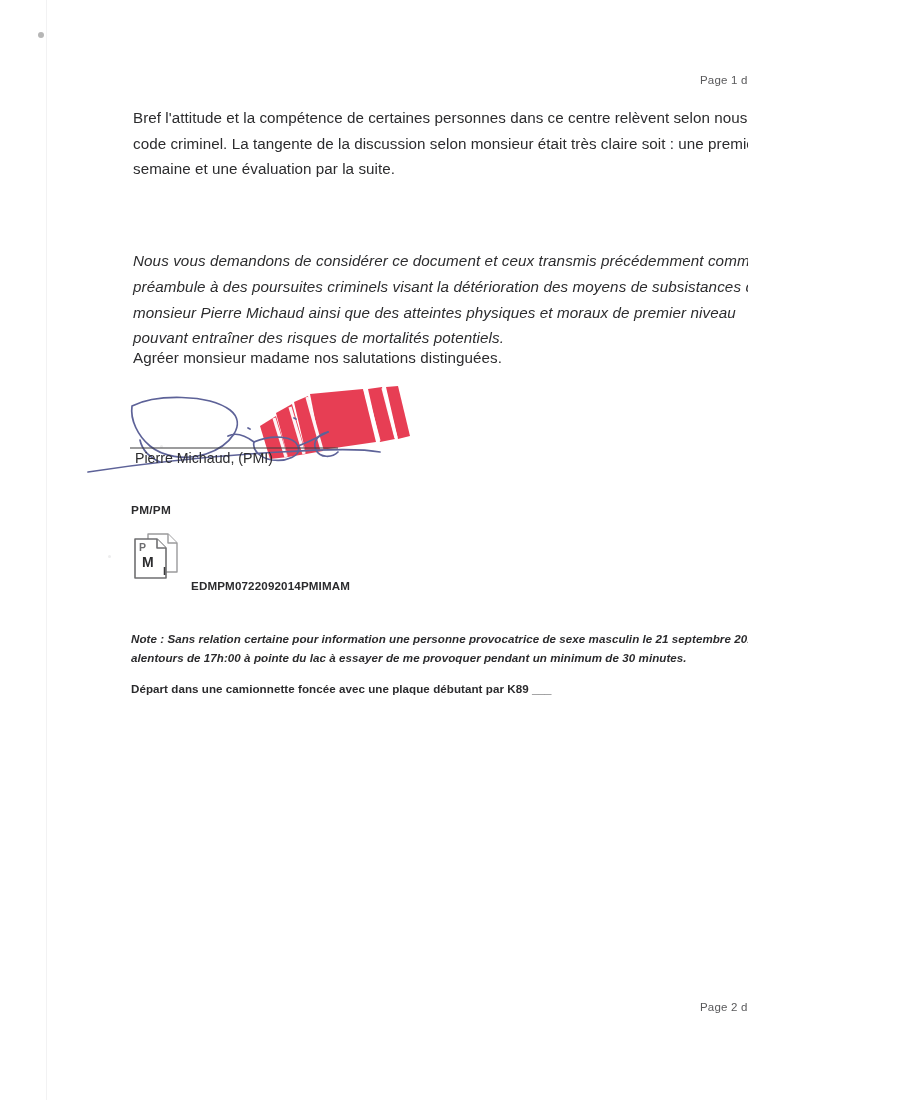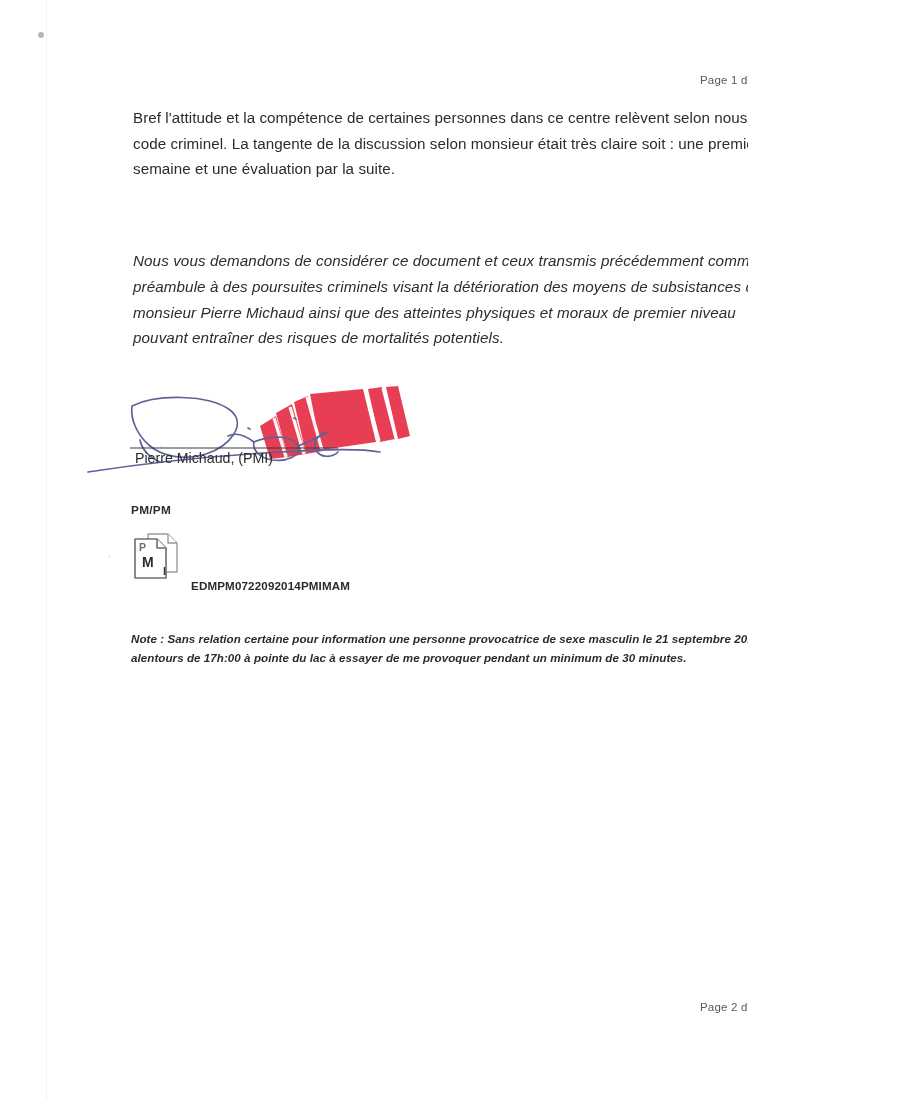--- a/index.html
+++ b/index.html
@@ -159,20 +159,21 @@
   <div class="scan-speck" style="left:108px;top:555px;"></div>
   <div class="scan-speck" style="left:878px;top:1060px;"></div>
 
   <div class="page-num" id="page-num-top">Page 1 de 2</div>
 
   <div class="body-text" id="para-1">Bref l'attitude et la compétence de certaines personnes dans ce centre relèvent selon nous du code criminel. La tangente de la discussion selon monsieur était très claire soit : une première semaine et une évaluation par la suite.</div>
 
 
   <div class="body-text" id="para-3">Nous vous demandons de considérer ce document et ceux transmis précédemment  comme un préambule à des poursuites criminels visant la détérioration des moyens de subsistances de monsieur Pierre Michaud ainsi que des atteintes physiques et moraux  de premier niveau pouvant entraîner des risques de mortalités potentiels.</div>
 
+  <div class="body-text" id="para-4">Agréer monsieur madame nos salutations distinguées.</div>
 
   <div id="signature-area">
     <svg id="signature-svg" width="330" height="100" viewBox="0 0 330 100">
 
       <g fill="#e63048" opacity="0.93">
         <path d="M230 14 L283 9 L296 62 L241 70 Z"></path>
         <path d="M288 9 L302 7 L315 59 L300 62 Z"></path>
         <path d="M306 7 L318 6 L330 56 L318 59 Z"></path>
         <path d="M214 22 L228 16 L243 71 L226 74 Z"></path>
         <path d="M196 33 L212 24 L226 74 L208 77 Z"></path>
@@ -225,16 +226,17 @@
 
     <text x="9" y="20" font-family="Liberation Sans, sans-serif" font-size="10.5" font-weight="bold" fill="#6d6d70">P</text>
     <text x="12" y="36" font-family="Liberation Sans, sans-serif" font-size="14" font-weight="bold" fill="#2c2c2e">M</text>
     <text x="33" y="44" font-family="Liberation Sans, sans-serif" font-size="11" font-weight="bold" fill="#3a3a3c">I</text>
   </svg>
 
   <div id="doc-code">EDMPM0722092014PMIMAM</div>
 
   <div class="note-text" id="note-1">Note : Sans relation certaine pour information une personne provocatrice de sexe masculin  le 21 septembre 2014 aux alentours de 17h:00 à pointe du lac à essayer de me provoquer pendant un minimum de 30 minutes.</div>
 
+  <div class="note-text" id="note-2">Départ dans une camionnette foncée avec une plaque débutant par K89 ___</div>
 
   <div class="page-num" id="page-num-bot">Page 2 de 3</div>
 
 </div>
 
 </body></html>

